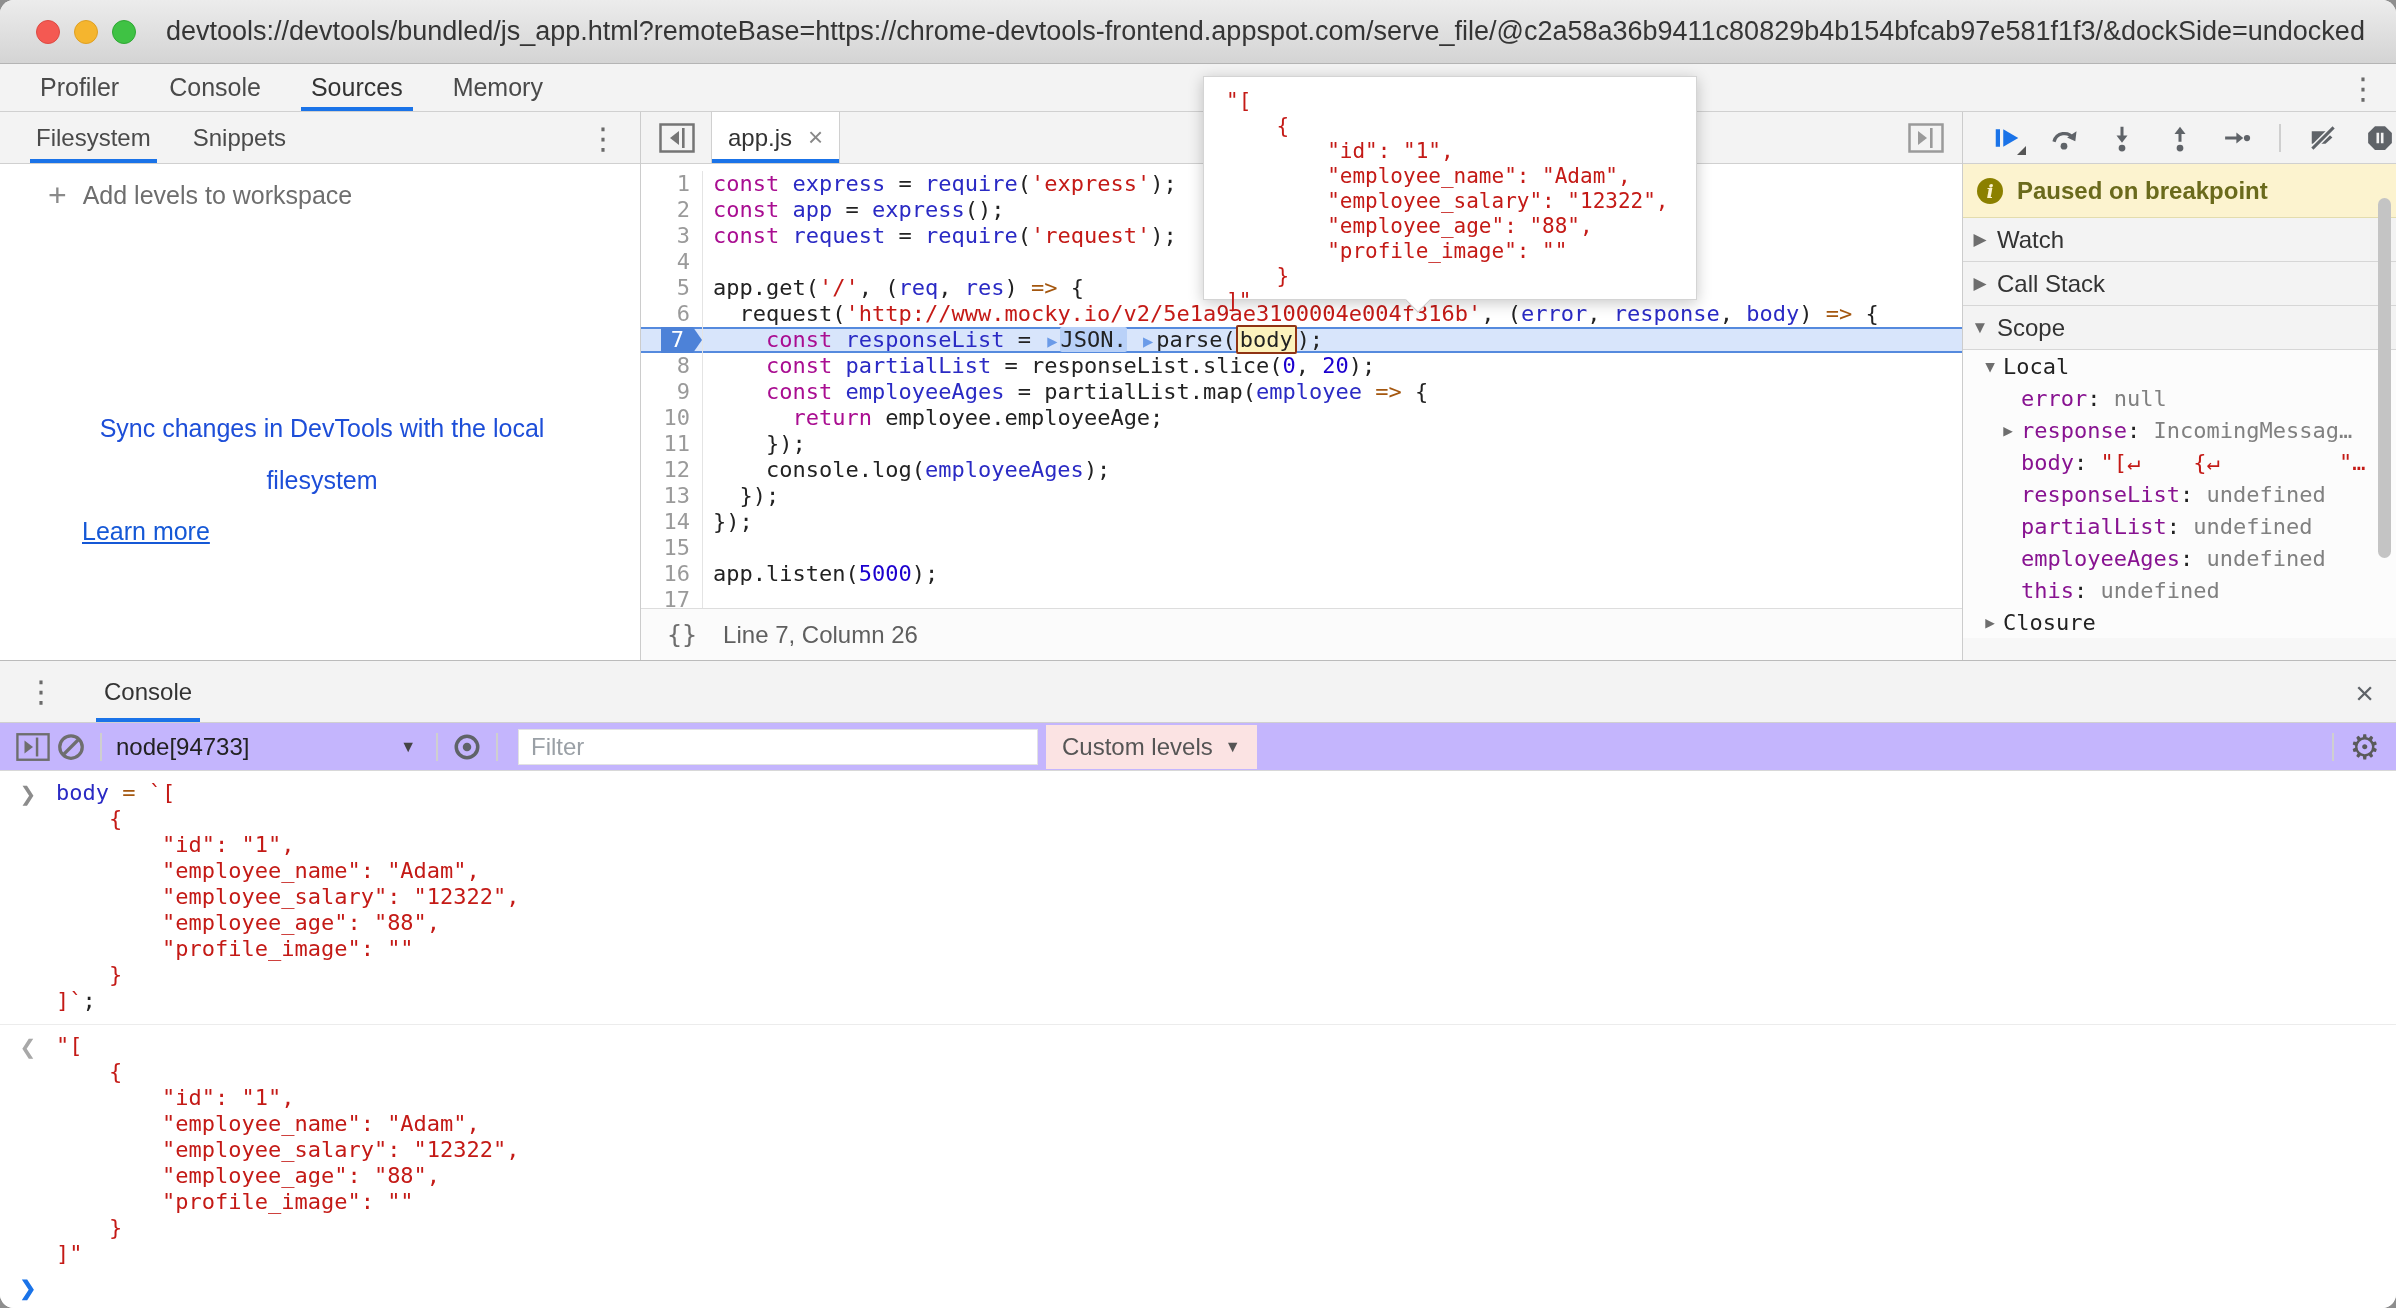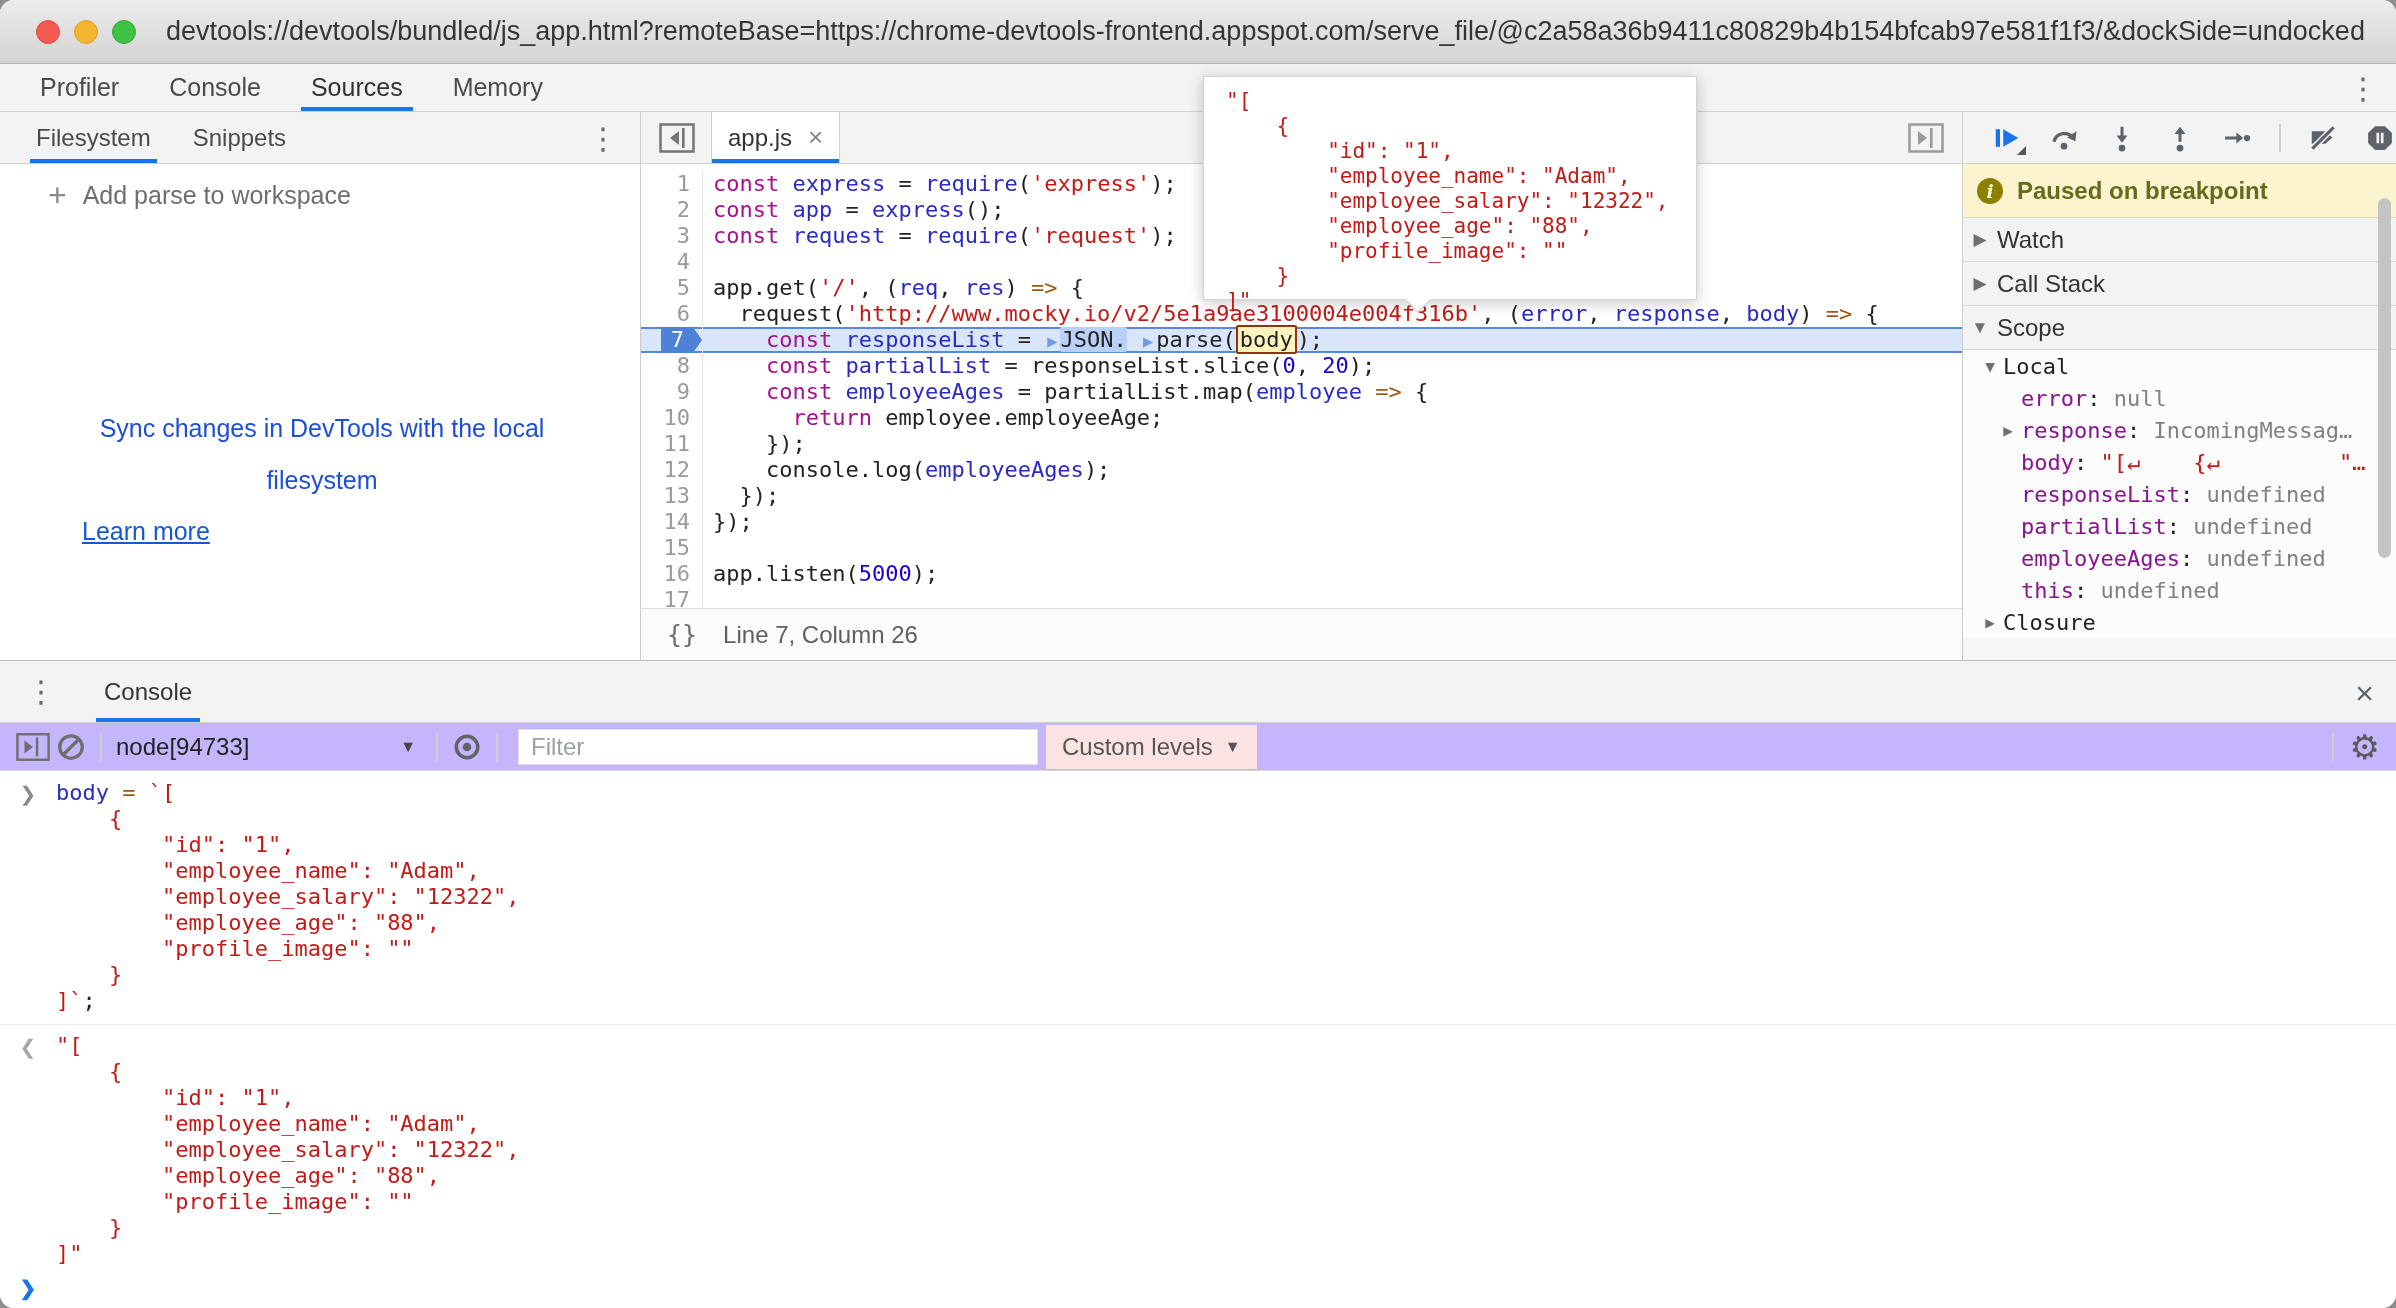--- a/index.html
+++ b/index.html
@@ -142,21 +142,21 @@
   </div>
 
   <div class="left-panel">
     <div class="subtabs">
       <div class="stab active">Filesystem</div>
       <div class="stab">Snippets</div>
       <span class="kebab">⋮</span>
     </div>
     <div class="addfolder">
       <span class="plus">+</span>
-      <span>Add parse to workspace</span>
+      <span>Add levels to workspace</span>
     </div>
     <div class="synctext">Sync changes in DevTools with the local filesystem</div>
     <div class="learnmore">Learn more</div>
   </div>
 
   <div class="editor">
     <div class="ed-tabbar">
       <span class="nav-toggle">
         <svg width="36" height="30" viewBox="0 0 36 30">
             <rect x="1.5" y="1.5" width="33" height="27" fill="none" stroke="#757575" stroke-width="2.5"></rect>

